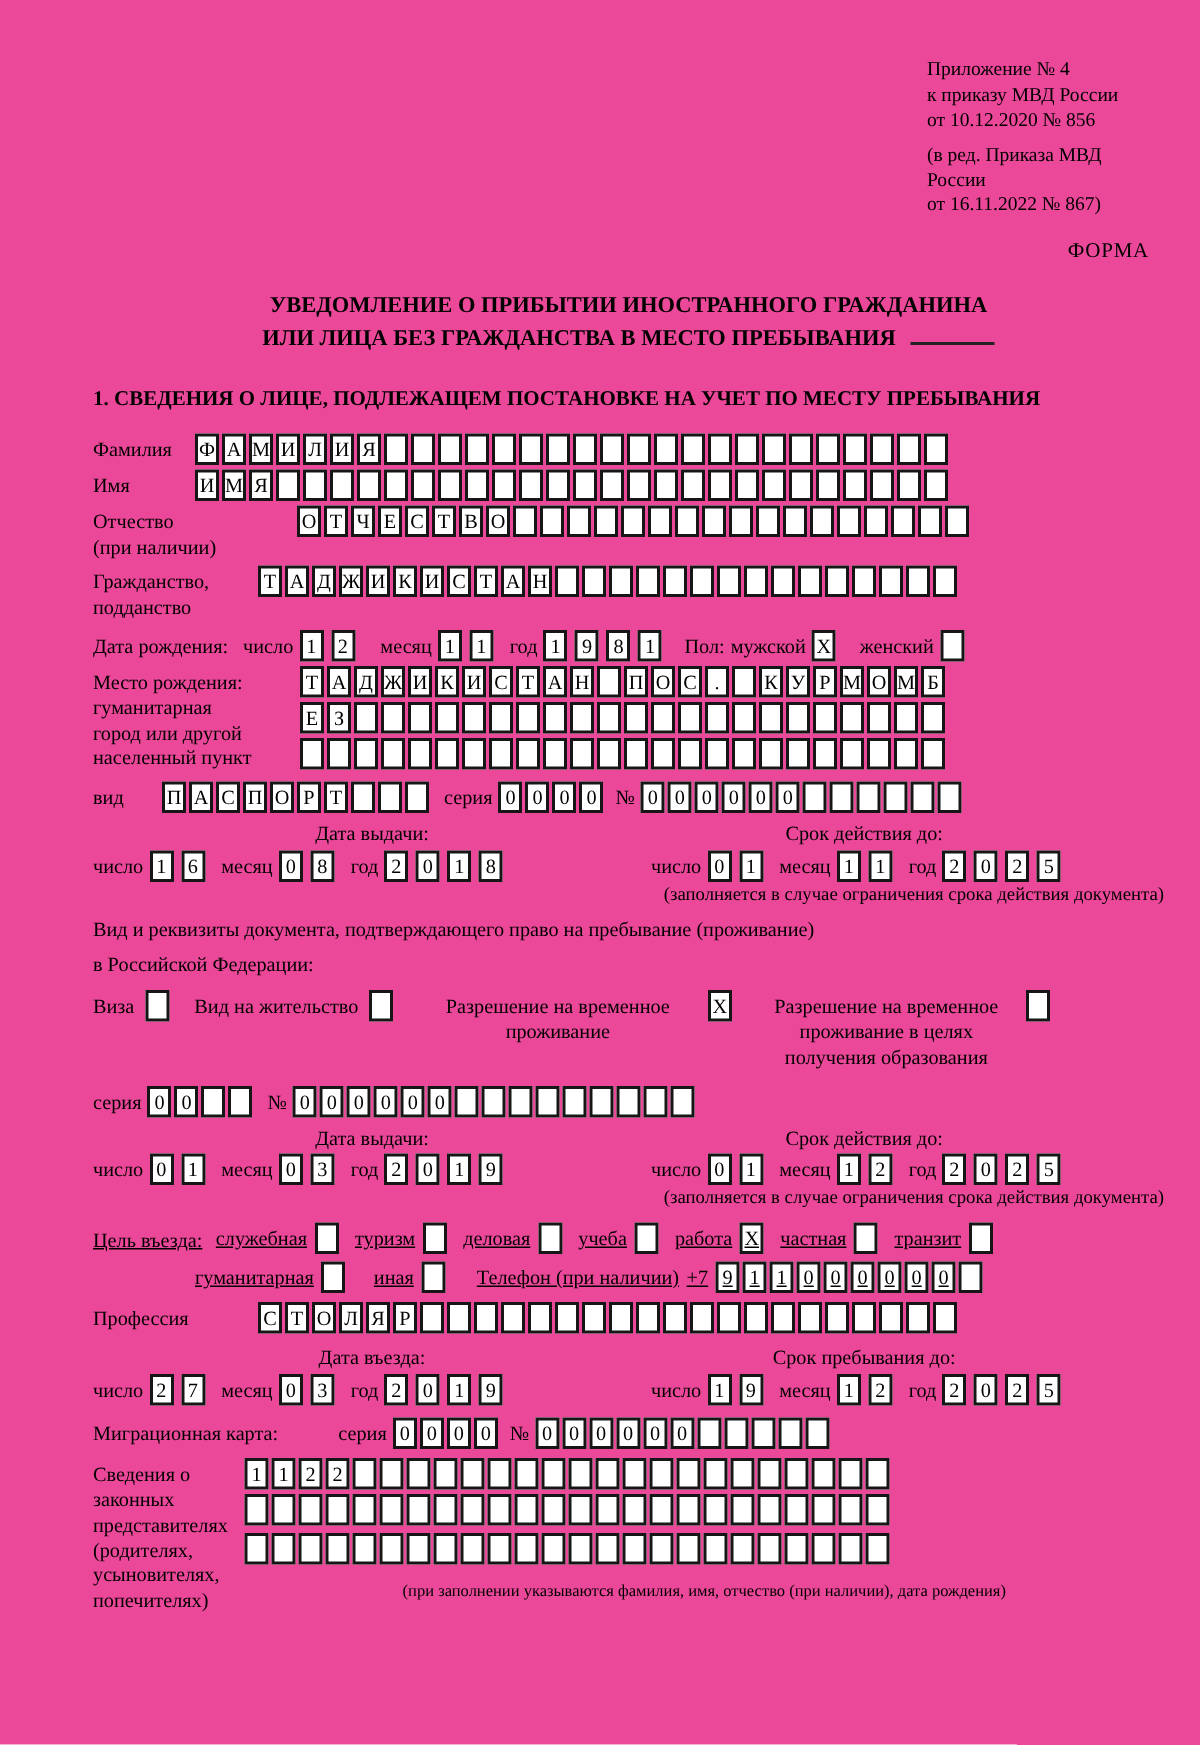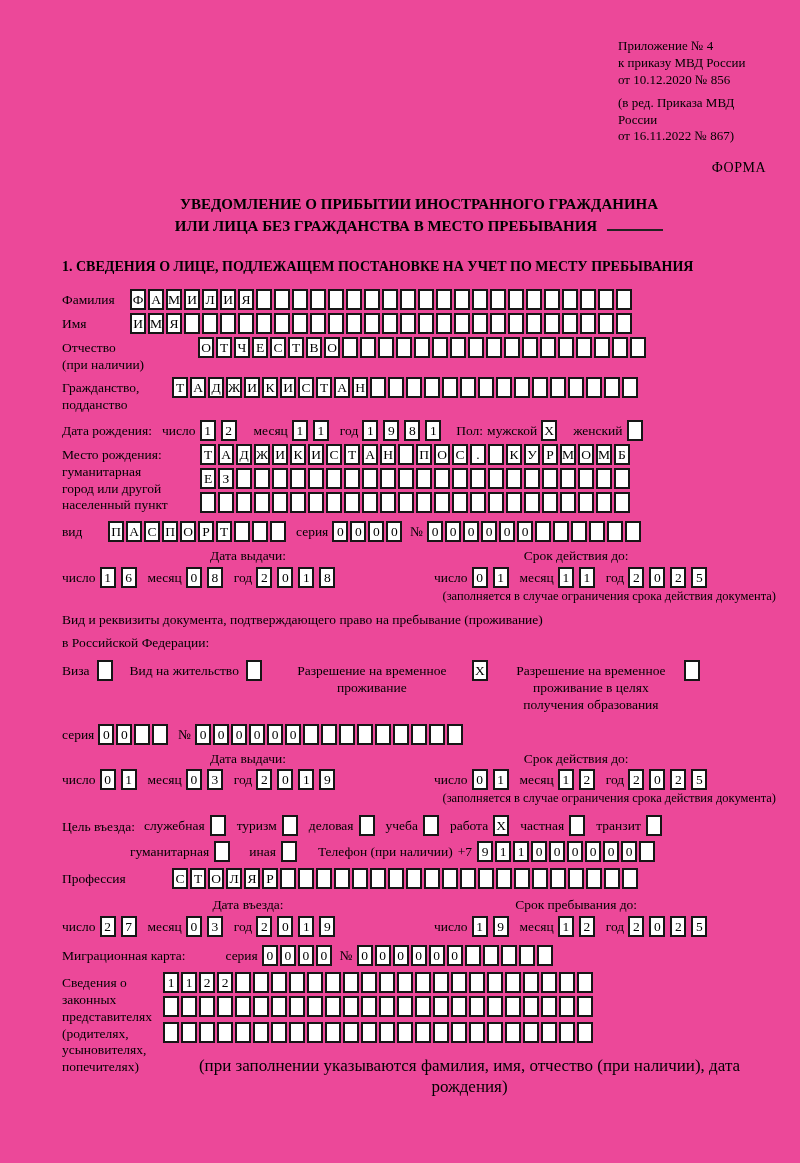--- a/index.html
+++ b/index.html
@@ -42,23 +42,23 @@
   .dline{display:flex;align-items:flex-start;}
   .dlbl{padding-top:3px;margin-right:4px;flex:none;}
   .dlbl + .cells{margin-right:6px;}
   .note-right{text-align:right;font-size:12.5px;margin:1px 0 8px 0;}
   
   .opt{display:inline-flex;align-items:flex-start;flex:none;}
   .opt .opt-lbl{padding-top:3px;margin-right:7px;}
   .options-row{display:flex;align-items:flex-start;gap:15px;margin:8px 0 10px 0;}
   .optc{text-align:center;}
   .w185{width:186px;} .w170{width:172px;}
-  .purpose-row{display:flex;align-items:flex-end;gap:9px;margin-bottom:5px;}
+  .purpose-row{display:flex;align-items:flex-end;gap:9px;margin-bottom:5px;text-decoration:underline;}
   .purpose-row .opt .opt-lbl{margin-right:5px;}
-  .rep-note{text-align:center;font-size:17px;margin-top:7px;}
+  .rep-note{text-align:center;font-size:11px;margin-top:7px;}
   .phone-prefix{padding-top:3px;margin-right:5px;font-weight:normal;}
 </style>
 </head>
 <body>
 
 <div class="page">
 
   <div class="annex">
     <div>Приложение № 4</div>
     <div>к приказу МВД России</div>

